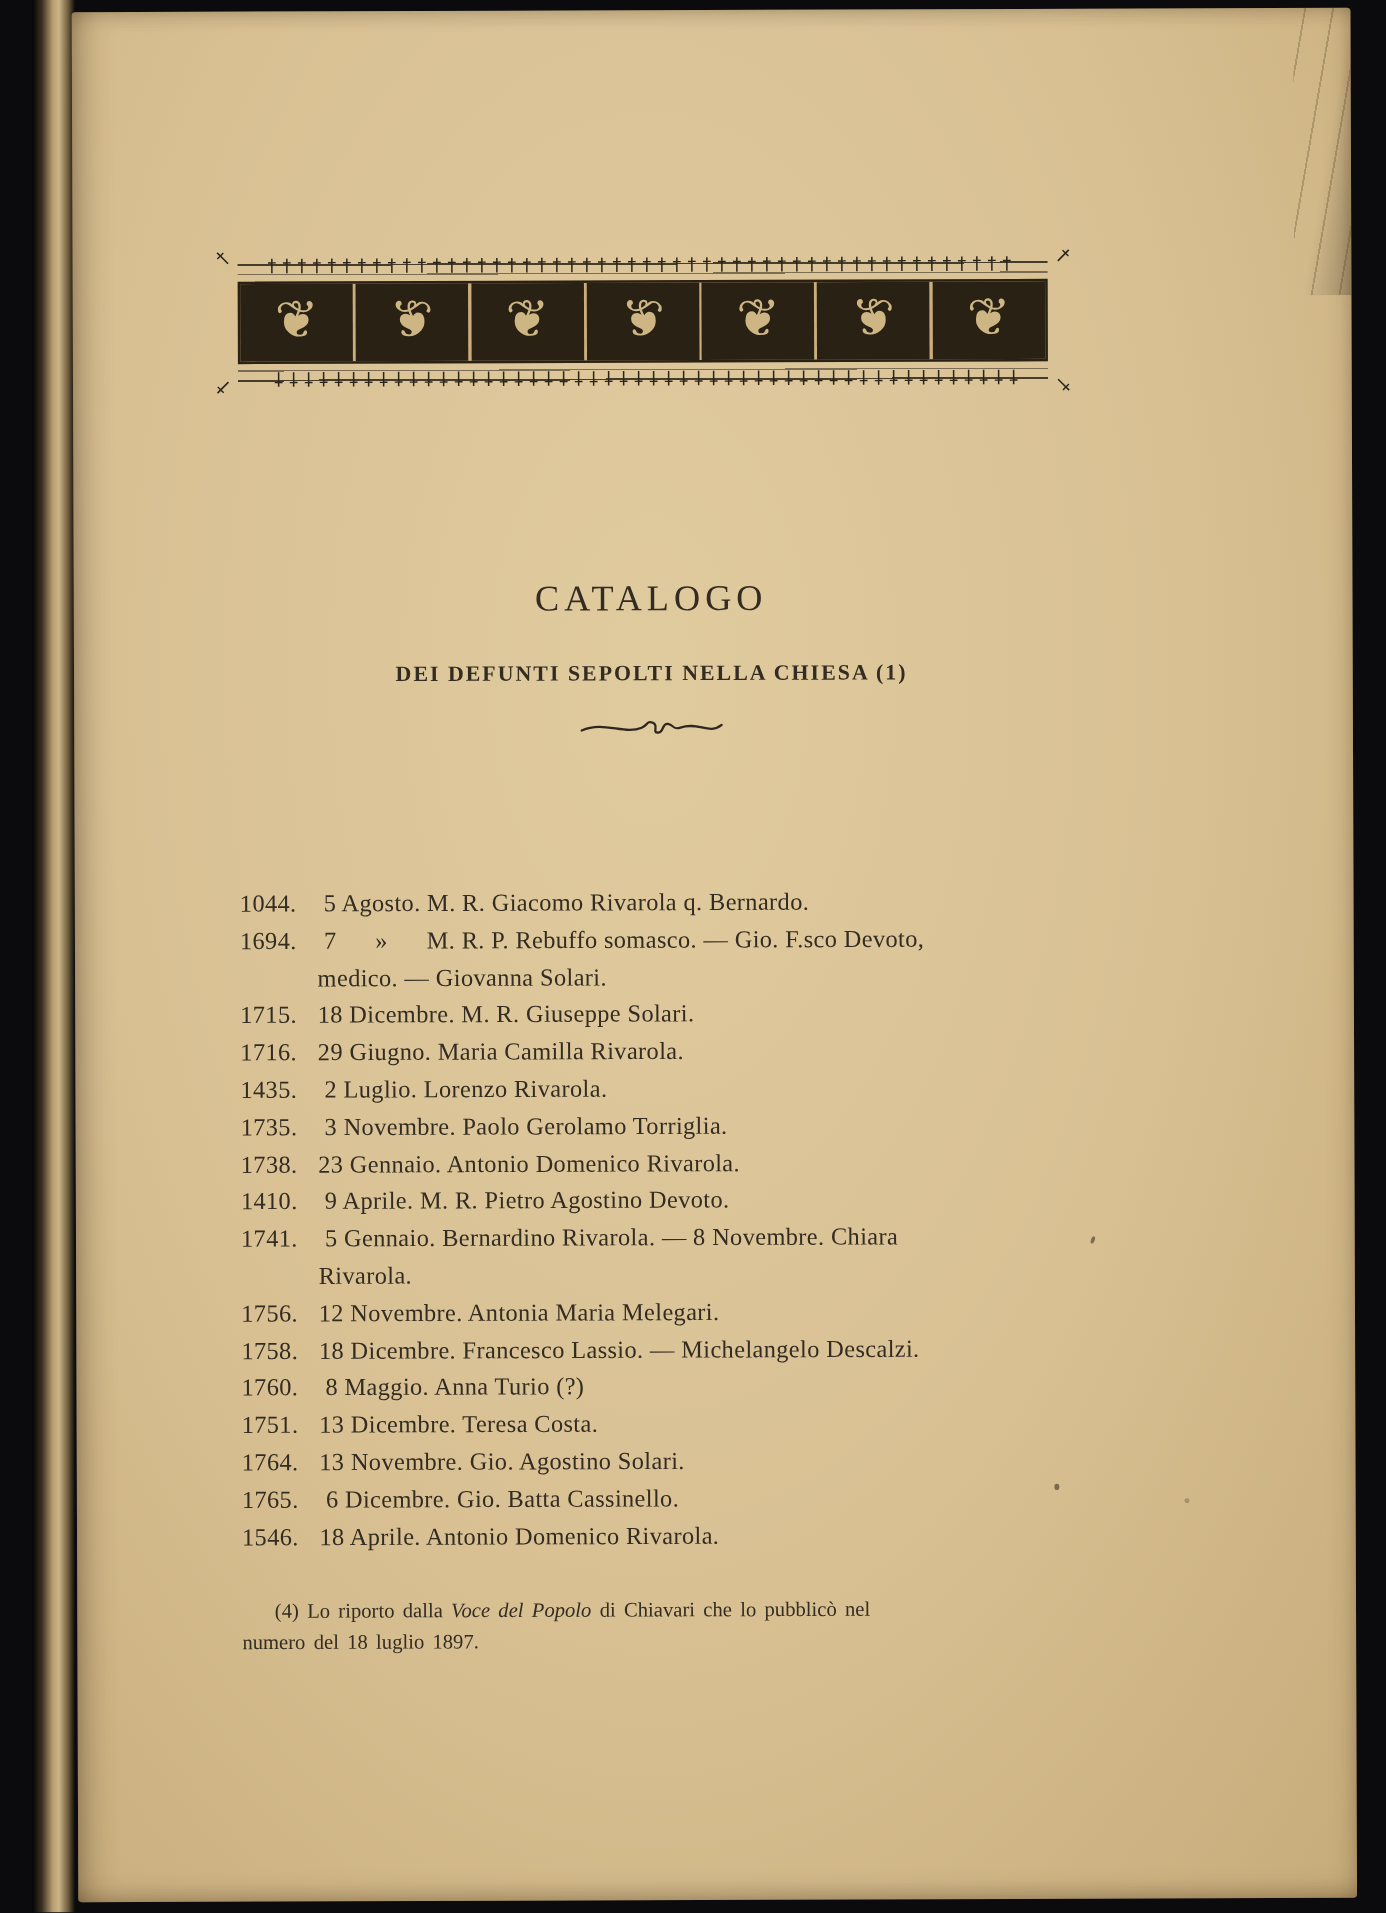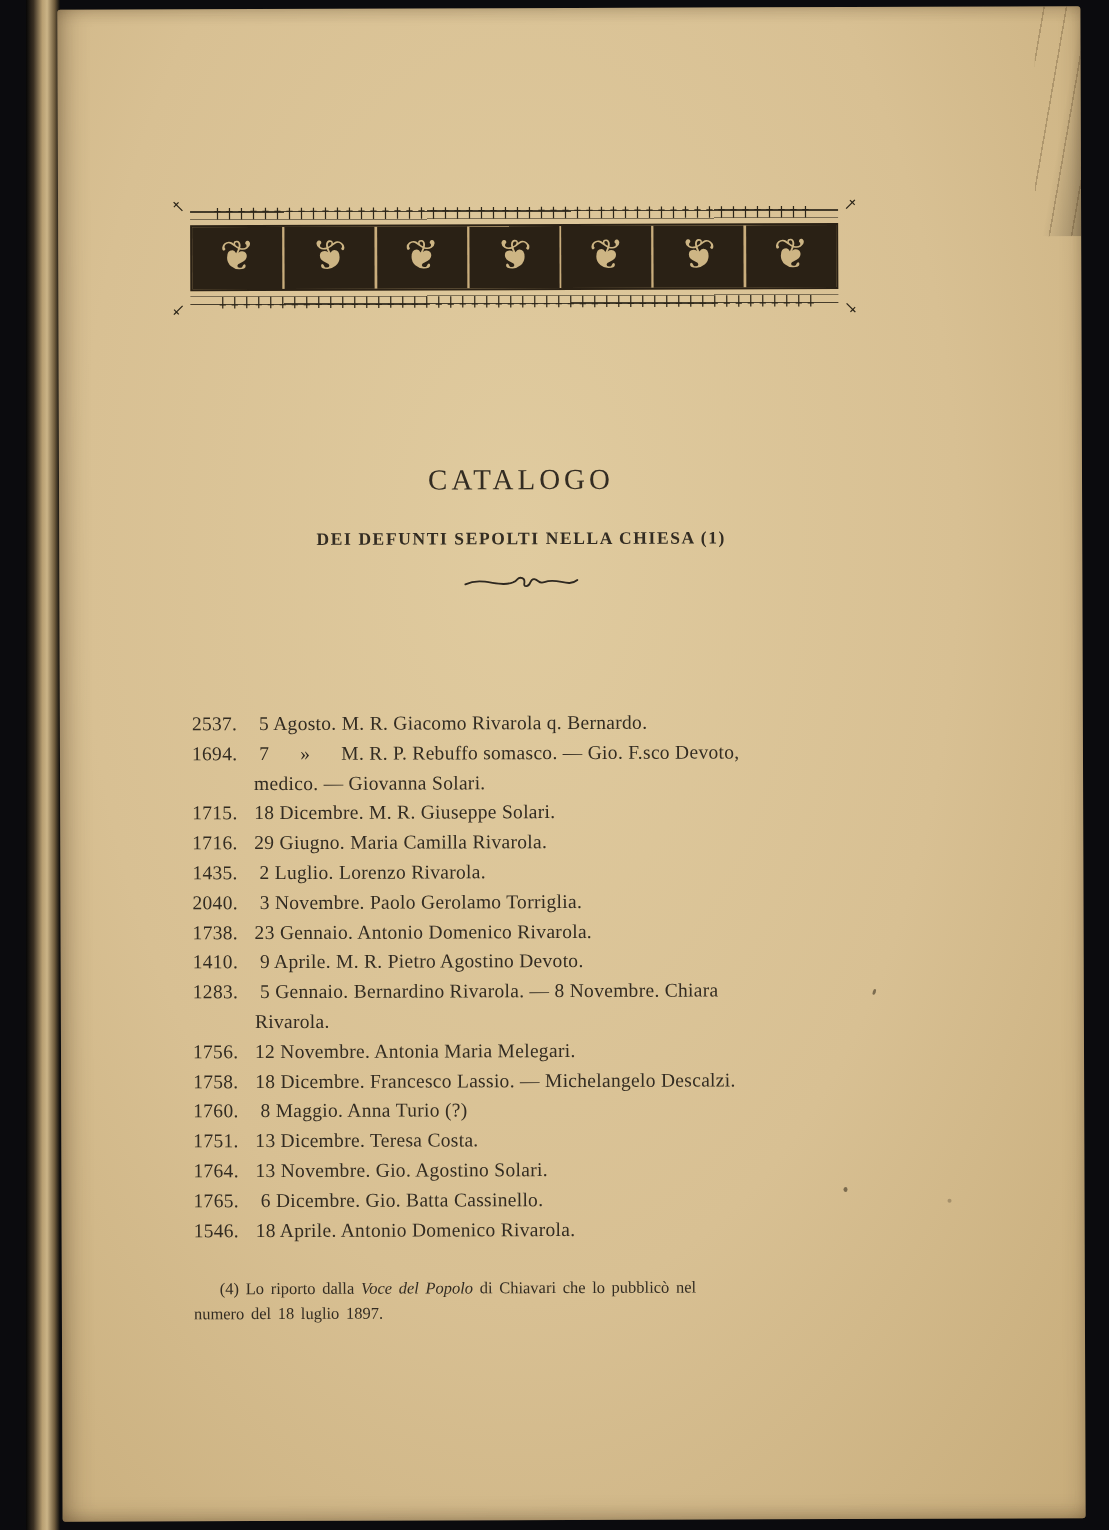--- a/index.html
+++ b/index.html
@@ -121,29 +121,29 @@
     <h1 class="title">CATALOGO</h1>
     <h2 class="subtitle">DEI DEFUNTI SEPOLTI NELLA CHIESA (1)</h2>
 
     <div class="flourish">
       <svg width="120" height="20" viewBox="0 0 120 20">
         <path d="M4 12 C 22 4 38 16 52 10 C 57 8 56 4 61 6 C 66 8 60 14 65 14 C 70 14 68 6 73 7 C 78 8 77 12 83 10 C 97 5 106 16 116 8" fill="none" stroke="#2e2820" stroke-width="1.8" stroke-linecap="round"></path>
       </svg>
     </div>
 
     <div class="entries">
-        <div class="entry"><span class="year">2537.</span><span class="etext"><div class="eline"> 5 Agosto. M. R. Giacomo Rivarola q. Bernardo.</div></span></div>
+        <div class="entry"><span class="year">1044.</span><span class="etext"><div class="eline"> 5 Agosto. M. R. Giacomo Rivarola q. Bernardo.</div></span></div>
         <div class="entry"><span class="year">1694.</span><span class="etext"><div class="eline"> 7      »      M. R. P. Rebuffo somasco. — Gio. F.sco Devoto,</div><div class="eline">medico. — Giovanna Solari.</div></span></div>
         <div class="entry"><span class="year">1715.</span><span class="etext"><div class="eline">18 Dicembre. M. R. Giuseppe Solari.</div></span></div>
         <div class="entry"><span class="year">1716.</span><span class="etext"><div class="eline">29 Giugno. Maria Camilla Rivarola.</div></span></div>
         <div class="entry"><span class="year">1435.</span><span class="etext"><div class="eline"> 2 Luglio. Lorenzo Rivarola.</div></span></div>
-        <div class="entry"><span class="year">2040.</span><span class="etext"><div class="eline"> 3 Novembre. Paolo Gerolamo Torriglia.</div></span></div>
+        <div class="entry"><span class="year">1735.</span><span class="etext"><div class="eline"> 3 Novembre. Paolo Gerolamo Torriglia.</div></span></div>
         <div class="entry"><span class="year">1738.</span><span class="etext"><div class="eline">23 Gennaio. Antonio Domenico Rivarola.</div></span></div>
         <div class="entry"><span class="year">1410.</span><span class="etext"><div class="eline"> 9 Aprile. M. R. Pietro Agostino Devoto.</div></span></div>
-        <div class="entry"><span class="year">1283.</span><span class="etext"><div class="eline"> 5 Gennaio. Bernardino Rivarola. — 8 Novembre. Chiara</div><div class="eline">Rivarola.</div></span></div>
+        <div class="entry"><span class="year">1741.</span><span class="etext"><div class="eline"> 5 Gennaio. Bernardino Rivarola. — 8 Novembre. Chiara</div><div class="eline">Rivarola.</div></span></div>
         <div class="entry"><span class="year">1756.</span><span class="etext"><div class="eline">12 Novembre. Antonia Maria Melegari.</div></span></div>
         <div class="entry"><span class="year">1758.</span><span class="etext"><div class="eline">18 Dicembre. Francesco Lassio. — Michelangelo Descalzi.</div></span></div>
         <div class="entry"><span class="year">1760.</span><span class="etext"><div class="eline"> 8 Maggio. Anna Turio (?)</div></span></div>
         <div class="entry"><span class="year">1751.</span><span class="etext"><div class="eline">13 Dicembre. Teresa Costa.</div></span></div>
         <div class="entry"><span class="year">1764.</span><span class="etext"><div class="eline">13 Novembre. Gio. Agostino Solari.</div></span></div>
         <div class="entry"><span class="year">1765.</span><span class="etext"><div class="eline"> 6 Dicembre. Gio. Batta Cassinello.</div></span></div>
         <div class="entry"><span class="year">1546.</span><span class="etext"><div class="eline">18 Aprile. Antonio Domenico Rivarola.</div></span></div>
       </div>
 
     <div class="footnote">

